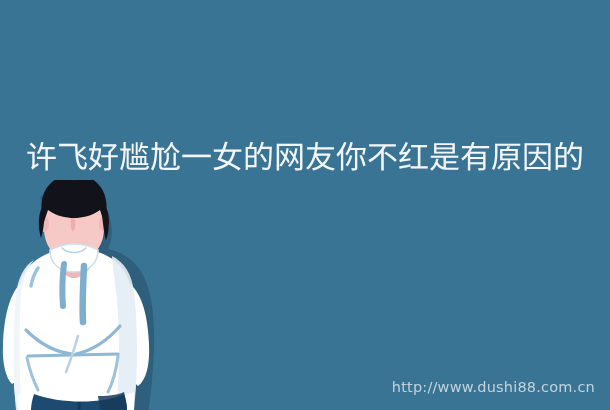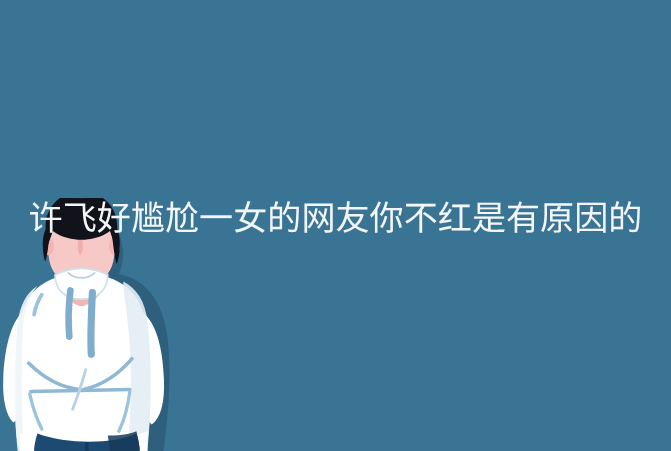--- a/index.html
+++ b/index.html
@@ -135,16 +135,17 @@
 
         <path d="M34 214 C60 224 104 224 124 214
                  C126 220 127 226 127 230 L31 230 C31 226 32 220 34 214 Z" fill="#1d4a70"></path>
         <path d="M98 216 C112 216 120 214 124 212 C126 220 127 226 127 230
                  L100 230 Z" fill="#163a59" opacity="0.85"></path>
         <path d="M79 222 L79 230" fill="none" stroke="#163a59" stroke-width="3"></path>
       </g>
     </svg>
   </div>
 
-  <div id="headline" style="color: rgb(243, 246, 248); font-size: 31px; margin-top: 42px;">许飞好尴尬一女的网友你不红是有原因的</div>
+  <div id="headline" style="color: rgb(243, 246, 248); font-size: 31px;">许飞好尴尬一女的网友你不红是有原因的</div>
 
+  <div id="watermark" style="color: rgb(207, 219, 226); font-size: 14.5px;">http://www.dushi88.com.cn</div>
 
 </div>
 
 </body></html>

